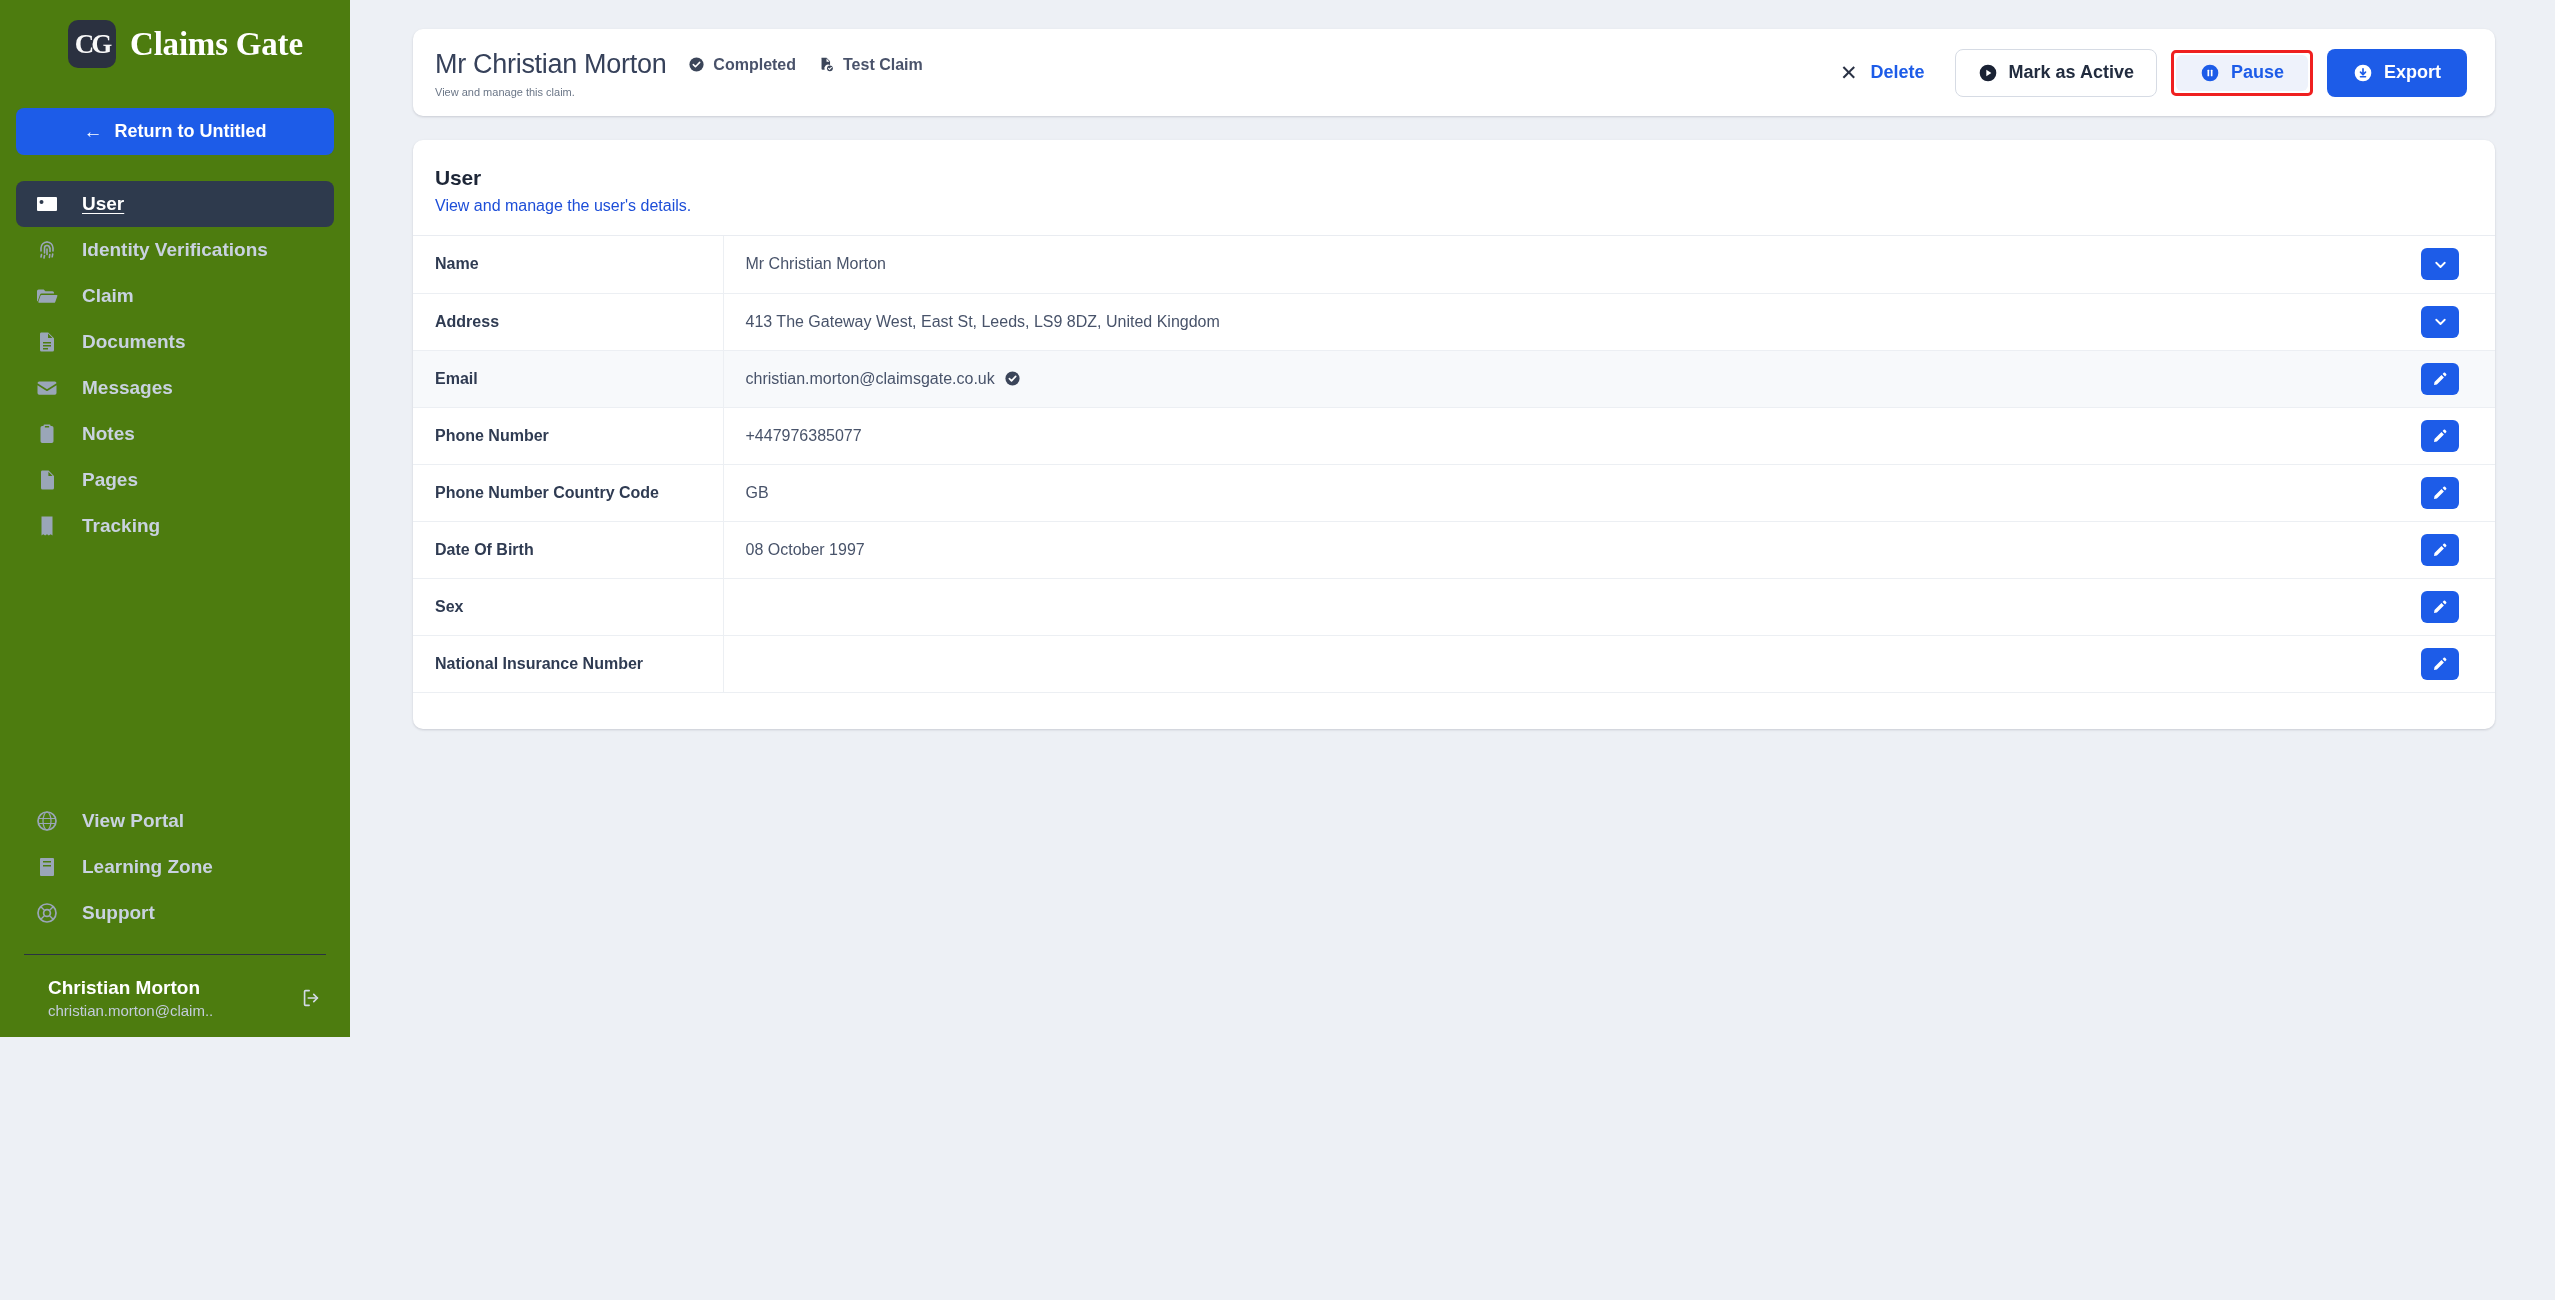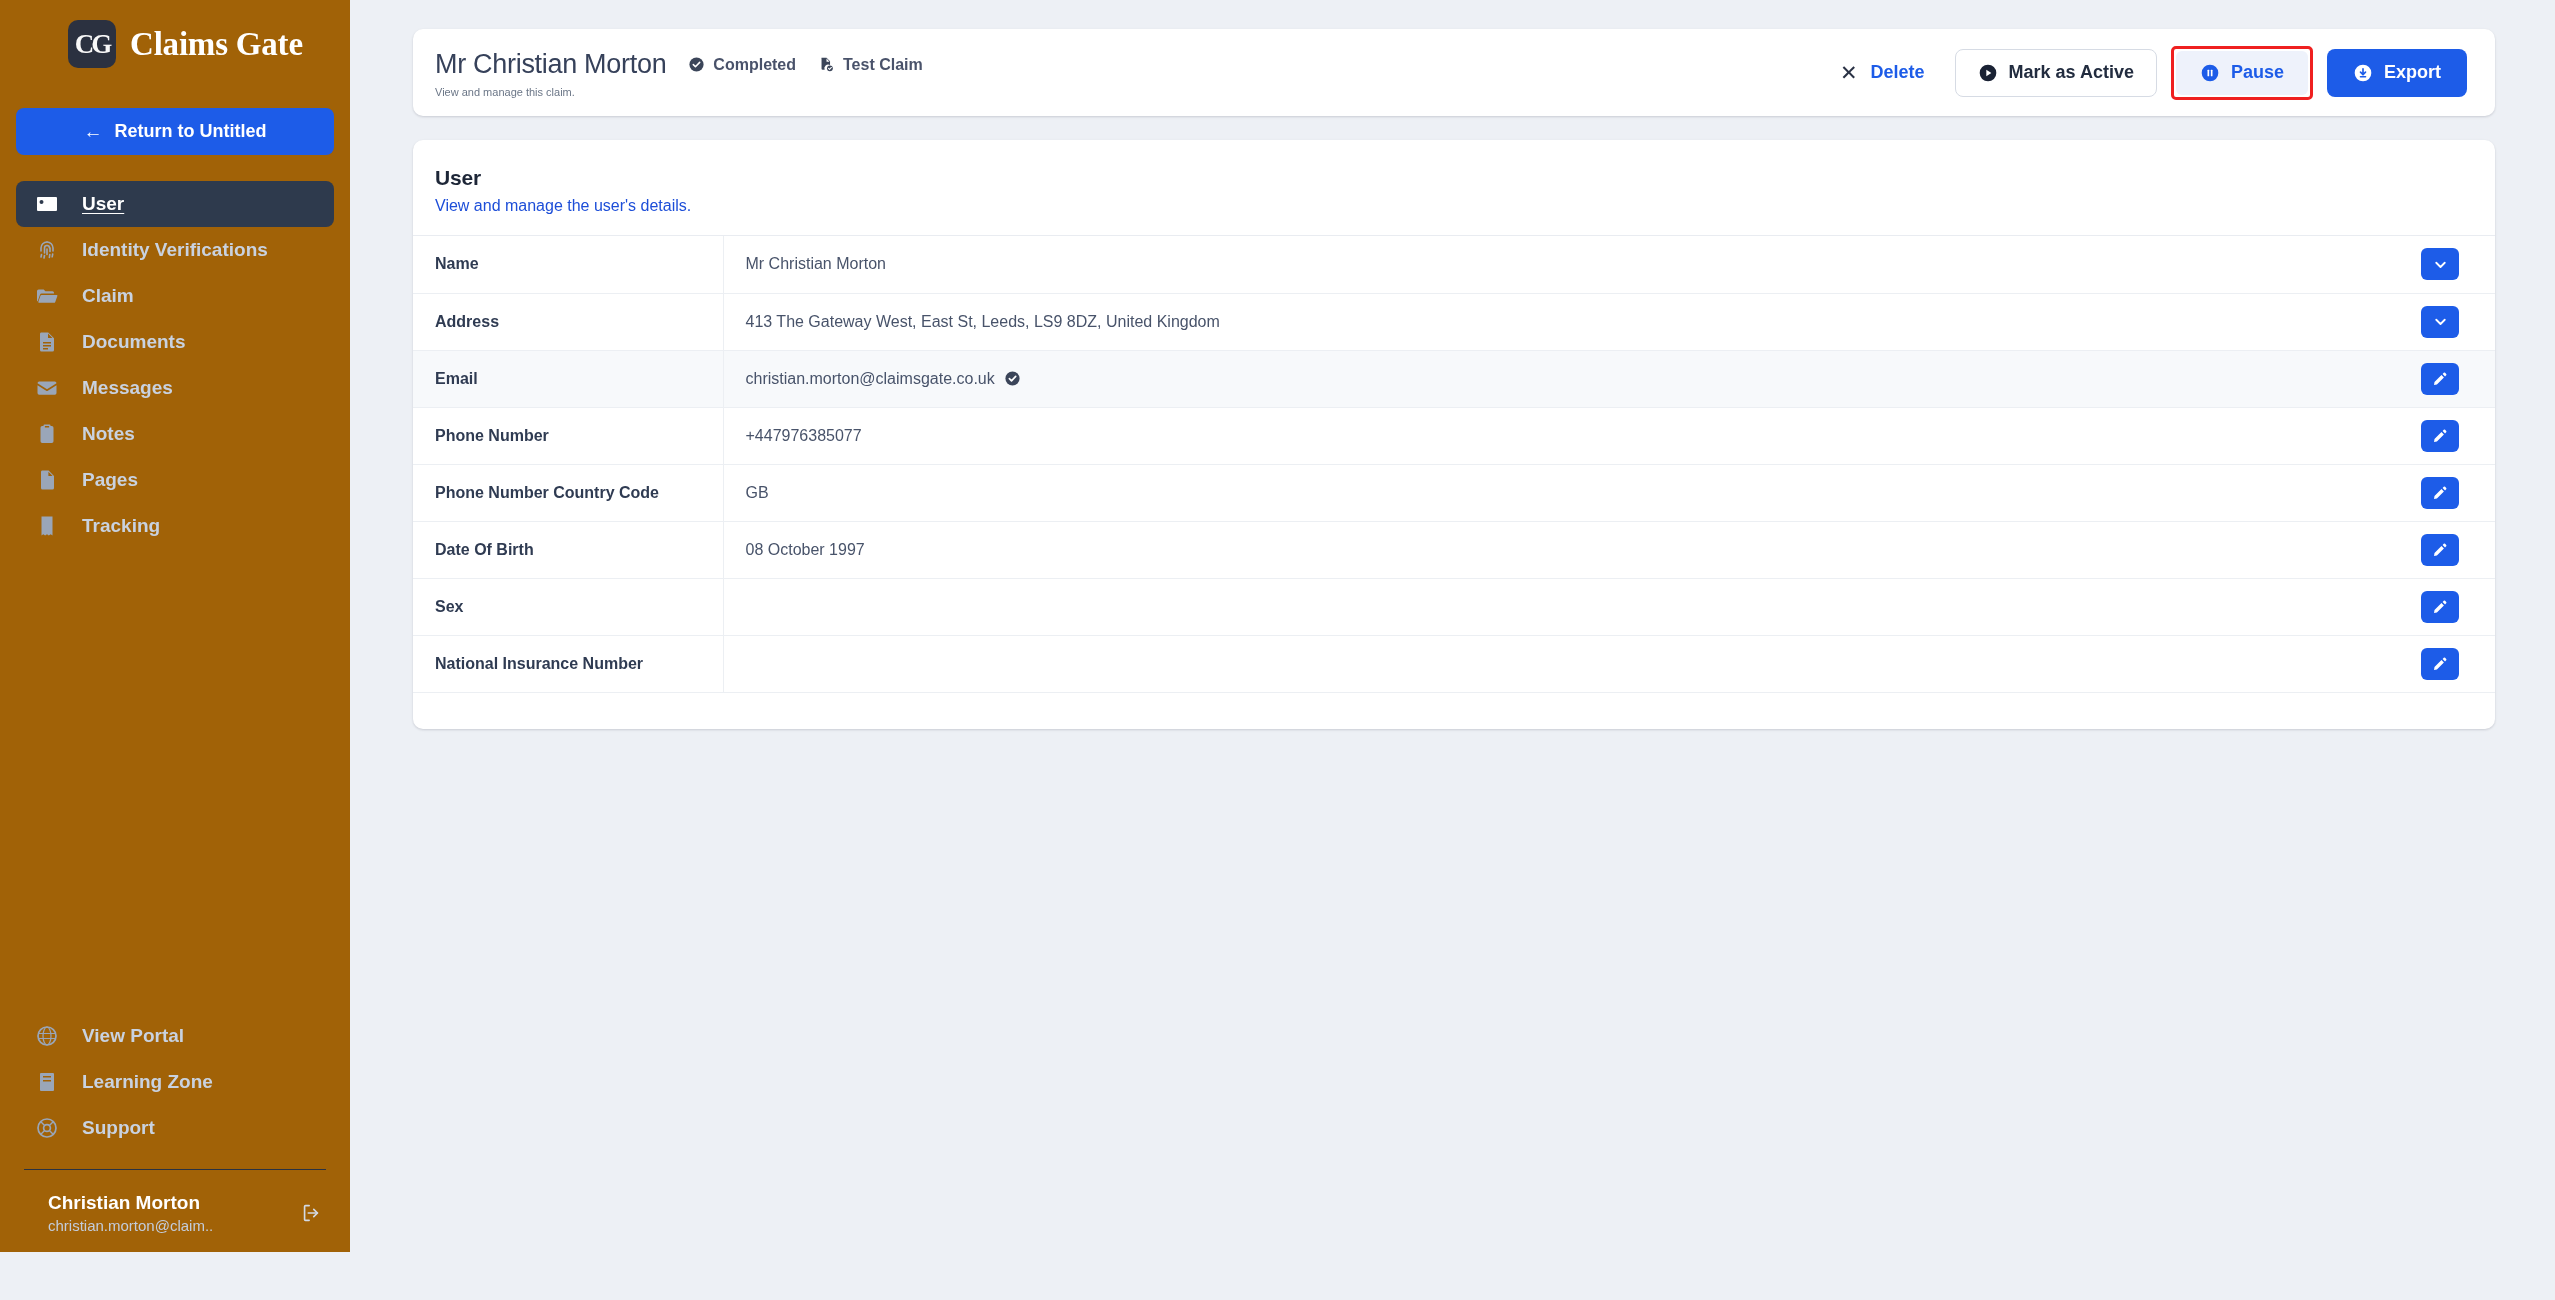--- a/index.html
+++ b/index.html
@@ -20,22 +20,22 @@
   .app {
     display: flex;
     width: 2555px;
     height: 1300px;
   }
 
   
   .sidebar {
     width: 350px;
     min-width: 350px;
-    height: 1252px;
-    background: #a16207;
+    height: 1037px;
+    background: #4d7c0f;
     display: flex;
     flex-direction: column;
     position: relative;
   }
 
   .brand {
     display: flex;
     align-items: center;
     gap: 14px;
     padding: 22px 0 0 68px;
@@ -231,21 +231,21 @@
     border: 3px solid #ef2020;
     border-radius: 5px;
     padding: 2px;
     margin-left: 14px;
     display: flex;
   }
   .btn-pause {
     background: #eef2fb;
     color: #1d5ce8;
     padding: 0 24px;
-    height: 44px;
+    height: 36px;
     border-radius: 6px;
   }
   .btn-pause svg { color: #1d5ce8; }
 
   .btn-export {
     background: #1d5ce8;
     color: #ffffff;
     padding: 0 26px;
     margin-left: 14px;
   }

